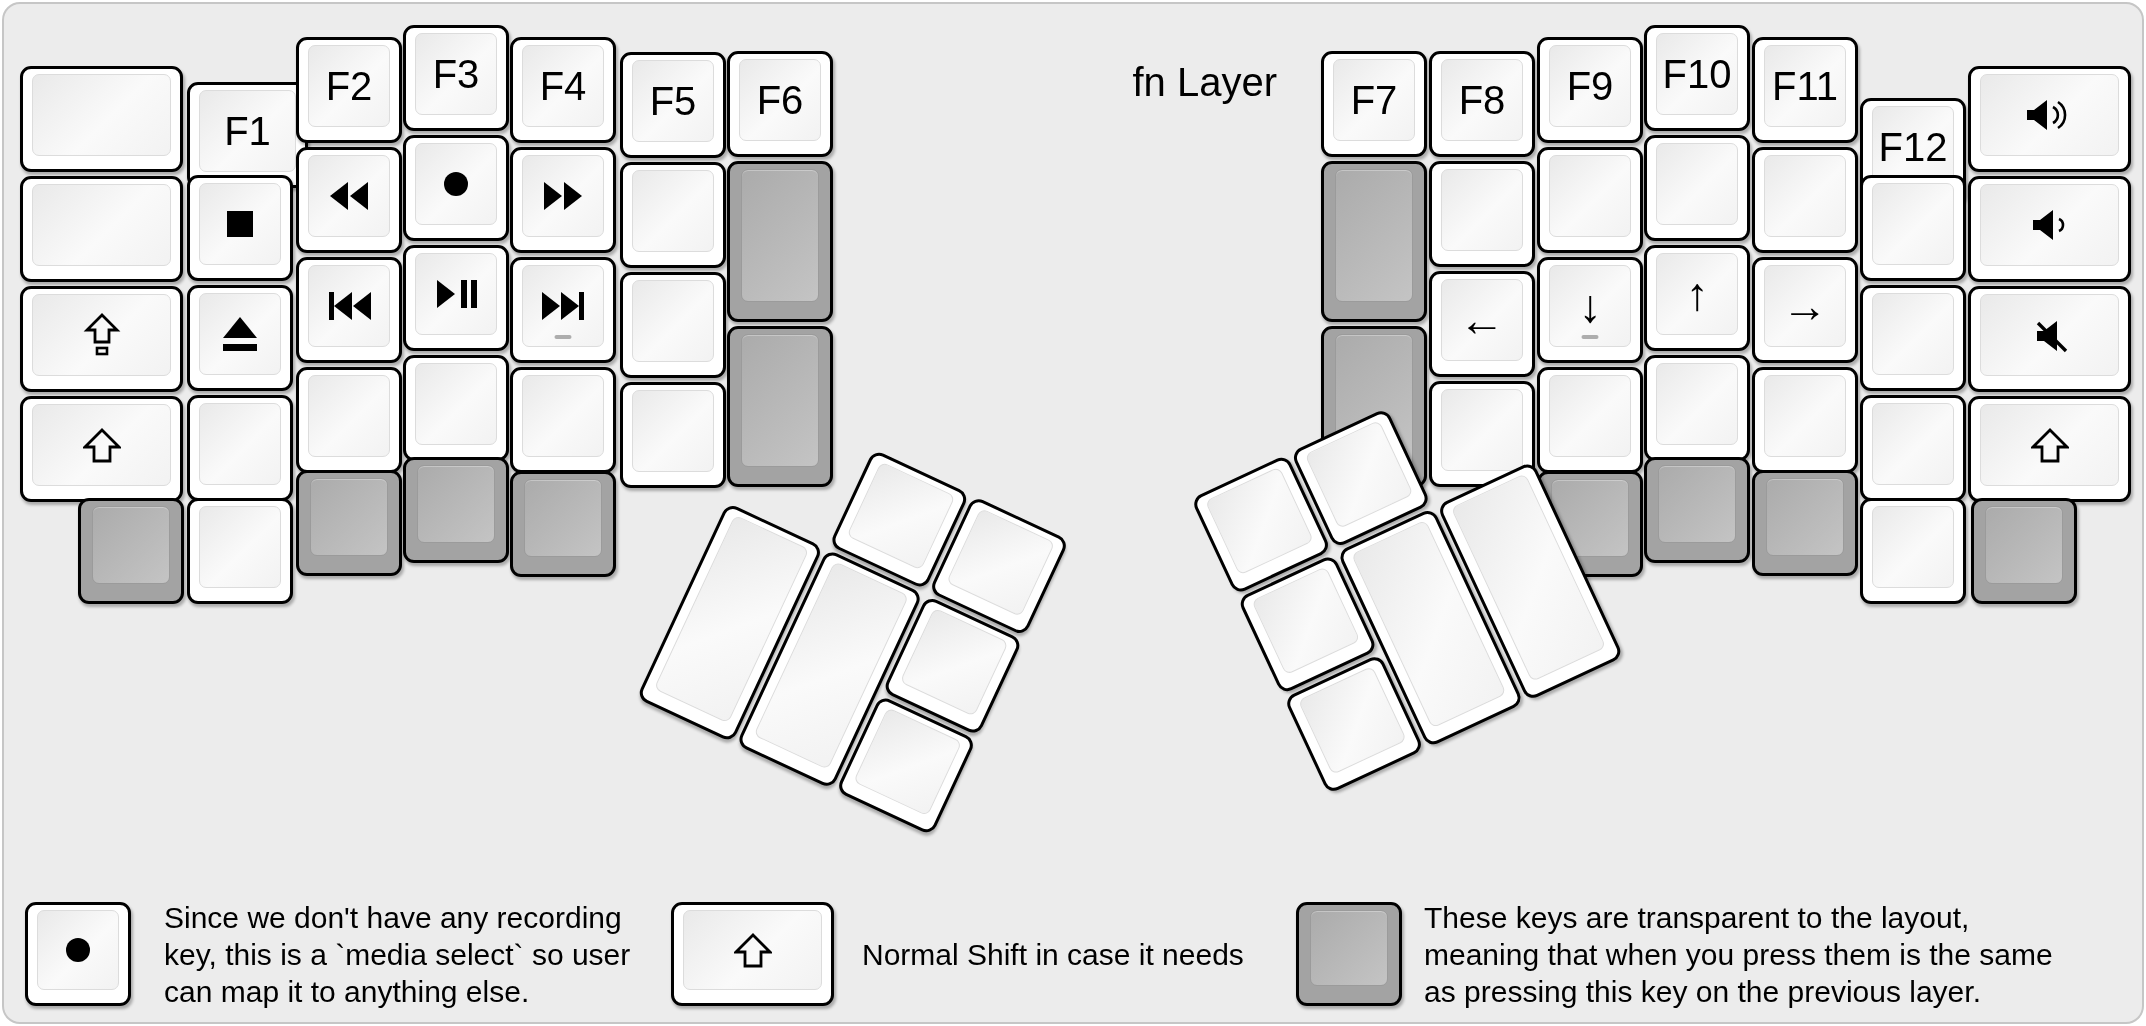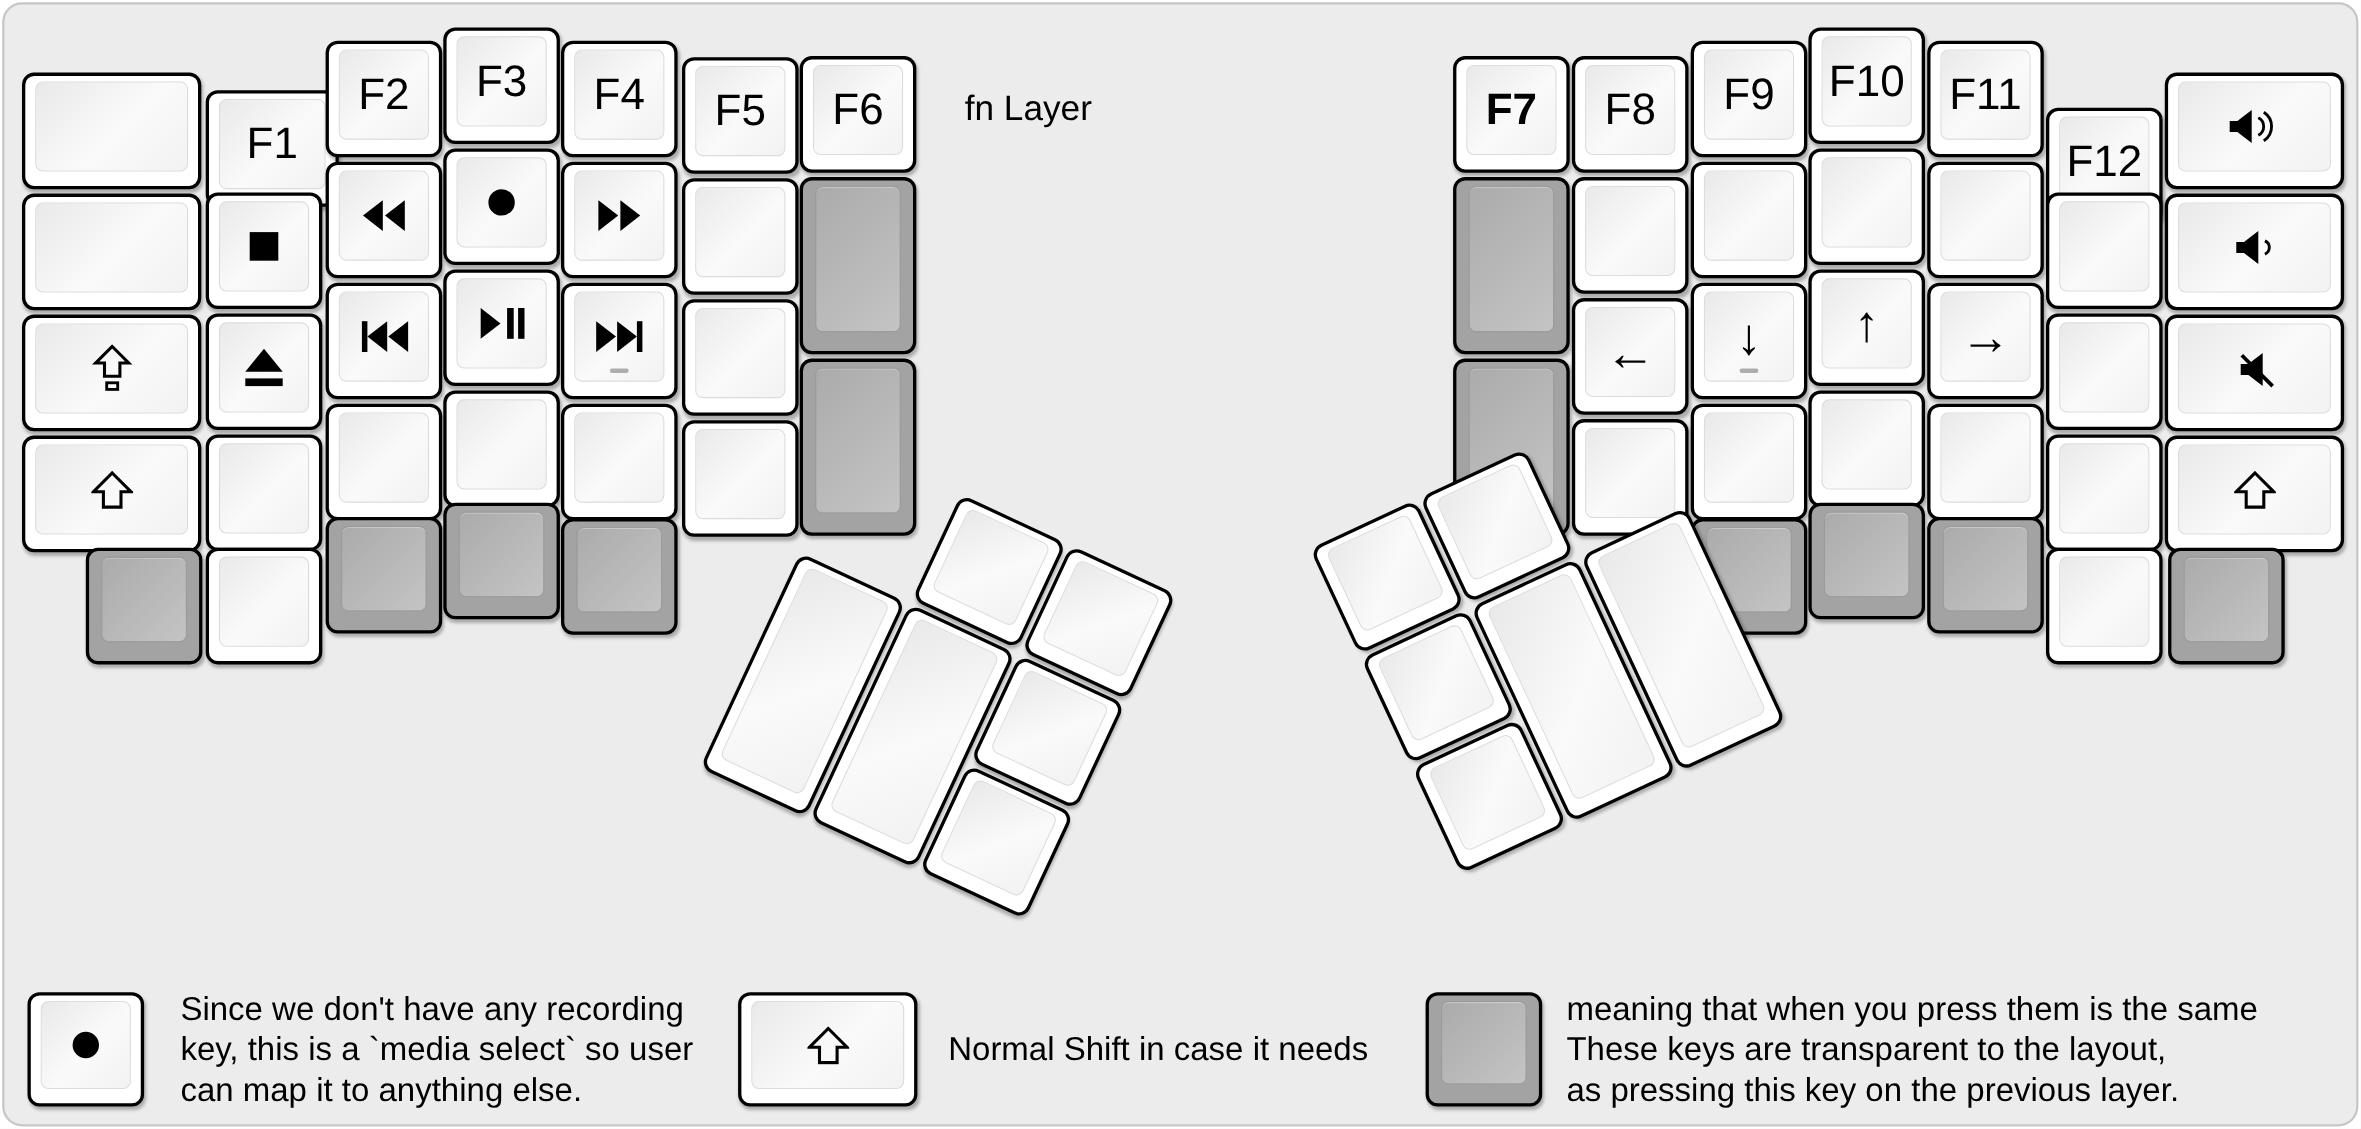--- a/index.html
+++ b/index.html
@@ -1,20 +1,20 @@
 <!DOCTYPE html>
 <html><head>
 <meta charset="utf-8">
 <style>
   html,body{margin:0;padding:0;background:#ffffff;}
   #stage{position:relative;width:2146px;height:1026px;font-family:"Liberation Sans","DejaVu Sans",sans-serif;}
   #board{position:absolute;left:2px;top:2px;width:2138px;height:1018px;background:#ececec;
          border:2px solid #c6c6c6;border-radius:18px;overflow:hidden;}
-  .title{position:absolute;left:873px;top:76px;width:400px;text-align:left;
-         font-size:32px;color:#000;letter-spacing:0px;}
+  .title{position:absolute;left:873px;top:56px;width:400px;text-align:right;
+         font-size:40px;color:#000;letter-spacing:0px;}
   .key-group{position:absolute;transform-origin:0 0;width:0;height:0;}
   .key{position:absolute;box-sizing:border-box;background:#ffffff;border:3px solid #000;
        border-radius:11px;box-shadow:1.5px 3px 3px rgba(0,0,0,0.28);}
   .key .cap{position:absolute;left:9px;right:9px;top:5px;bottom:13px;border-radius:7px;
        background:linear-gradient(135deg,#e9e9e9 0%,#fafafa 55%,#f2f2f2 100%);
        border:1px solid #dcdcdc;display:flex;align-items:center;justify-content:center;}
   .key.gray{background:#a3a3a3;}
   .key.gray .cap{left:11px;right:11px;top:5px;bottom:17px;border:1px solid #9b9b9b;
        background:linear-gradient(135deg,#ababab 0%,#c4c4c4 100%);
        box-shadow:inset 0 1px 0 rgba(255,255,255,0.3);}
@@ -208,21 +208,21 @@
           </div>
         </div>
         <div class="key gray" style="left: 723px; top: 157px; width: 106px; height: 161px;">
           <div class="cap"></div>
         </div>
         <div class="key gray" style="left: 723px; top: 322px; width: 106px; height: 161px;">
           <div class="cap"></div>
         </div>
       </div>
       <div class="key-group" style="left: 0px; top: 0px;">
-        <div class="key white" style="left: 1317px; top: 47px; width: 106px; height: 106px; font-weight: bold;">
+        <div class="key white" style="left: 1317px; top: 47px; width: 106px; height: 106px;">
           <div class="cap">
             <span class="klabel">F7</span>
           </div>
         </div>
         <div class="key gray" style="left: 1317px; top: 157px; width: 106px; height: 161px;">
           <div class="cap"></div>
         </div>
         <div class="key gray" style="left: 1317px; top: 322px; width: 106px; height: 161px;">
           <div class="cap"></div>
         </div>
@@ -429,19 +429,19 @@
         </div>
         <div class="legend-text" style="left: 858px; top: 898px;">
           <div>Normal Shift in case it needs</div>
         </div>
       </div>
       <div>
         <div class="key gray" style="left: 1292px; top: 898px; width: 106px; height: 104px;">
           <div class="cap"></div>
         </div>
         <div class="legend-text" style="left: 1420px; top: 898px;">
+          <div>These keys are transparent to the layout,</div>
           <div>meaning that when you press them is the same</div>
-          <div>These keys are transparent to the layout,</div>
           <div>as pressing this key on the previous layer.</div>
         </div>
       </div>
     </div>
 </div>
 
 </body></html>

